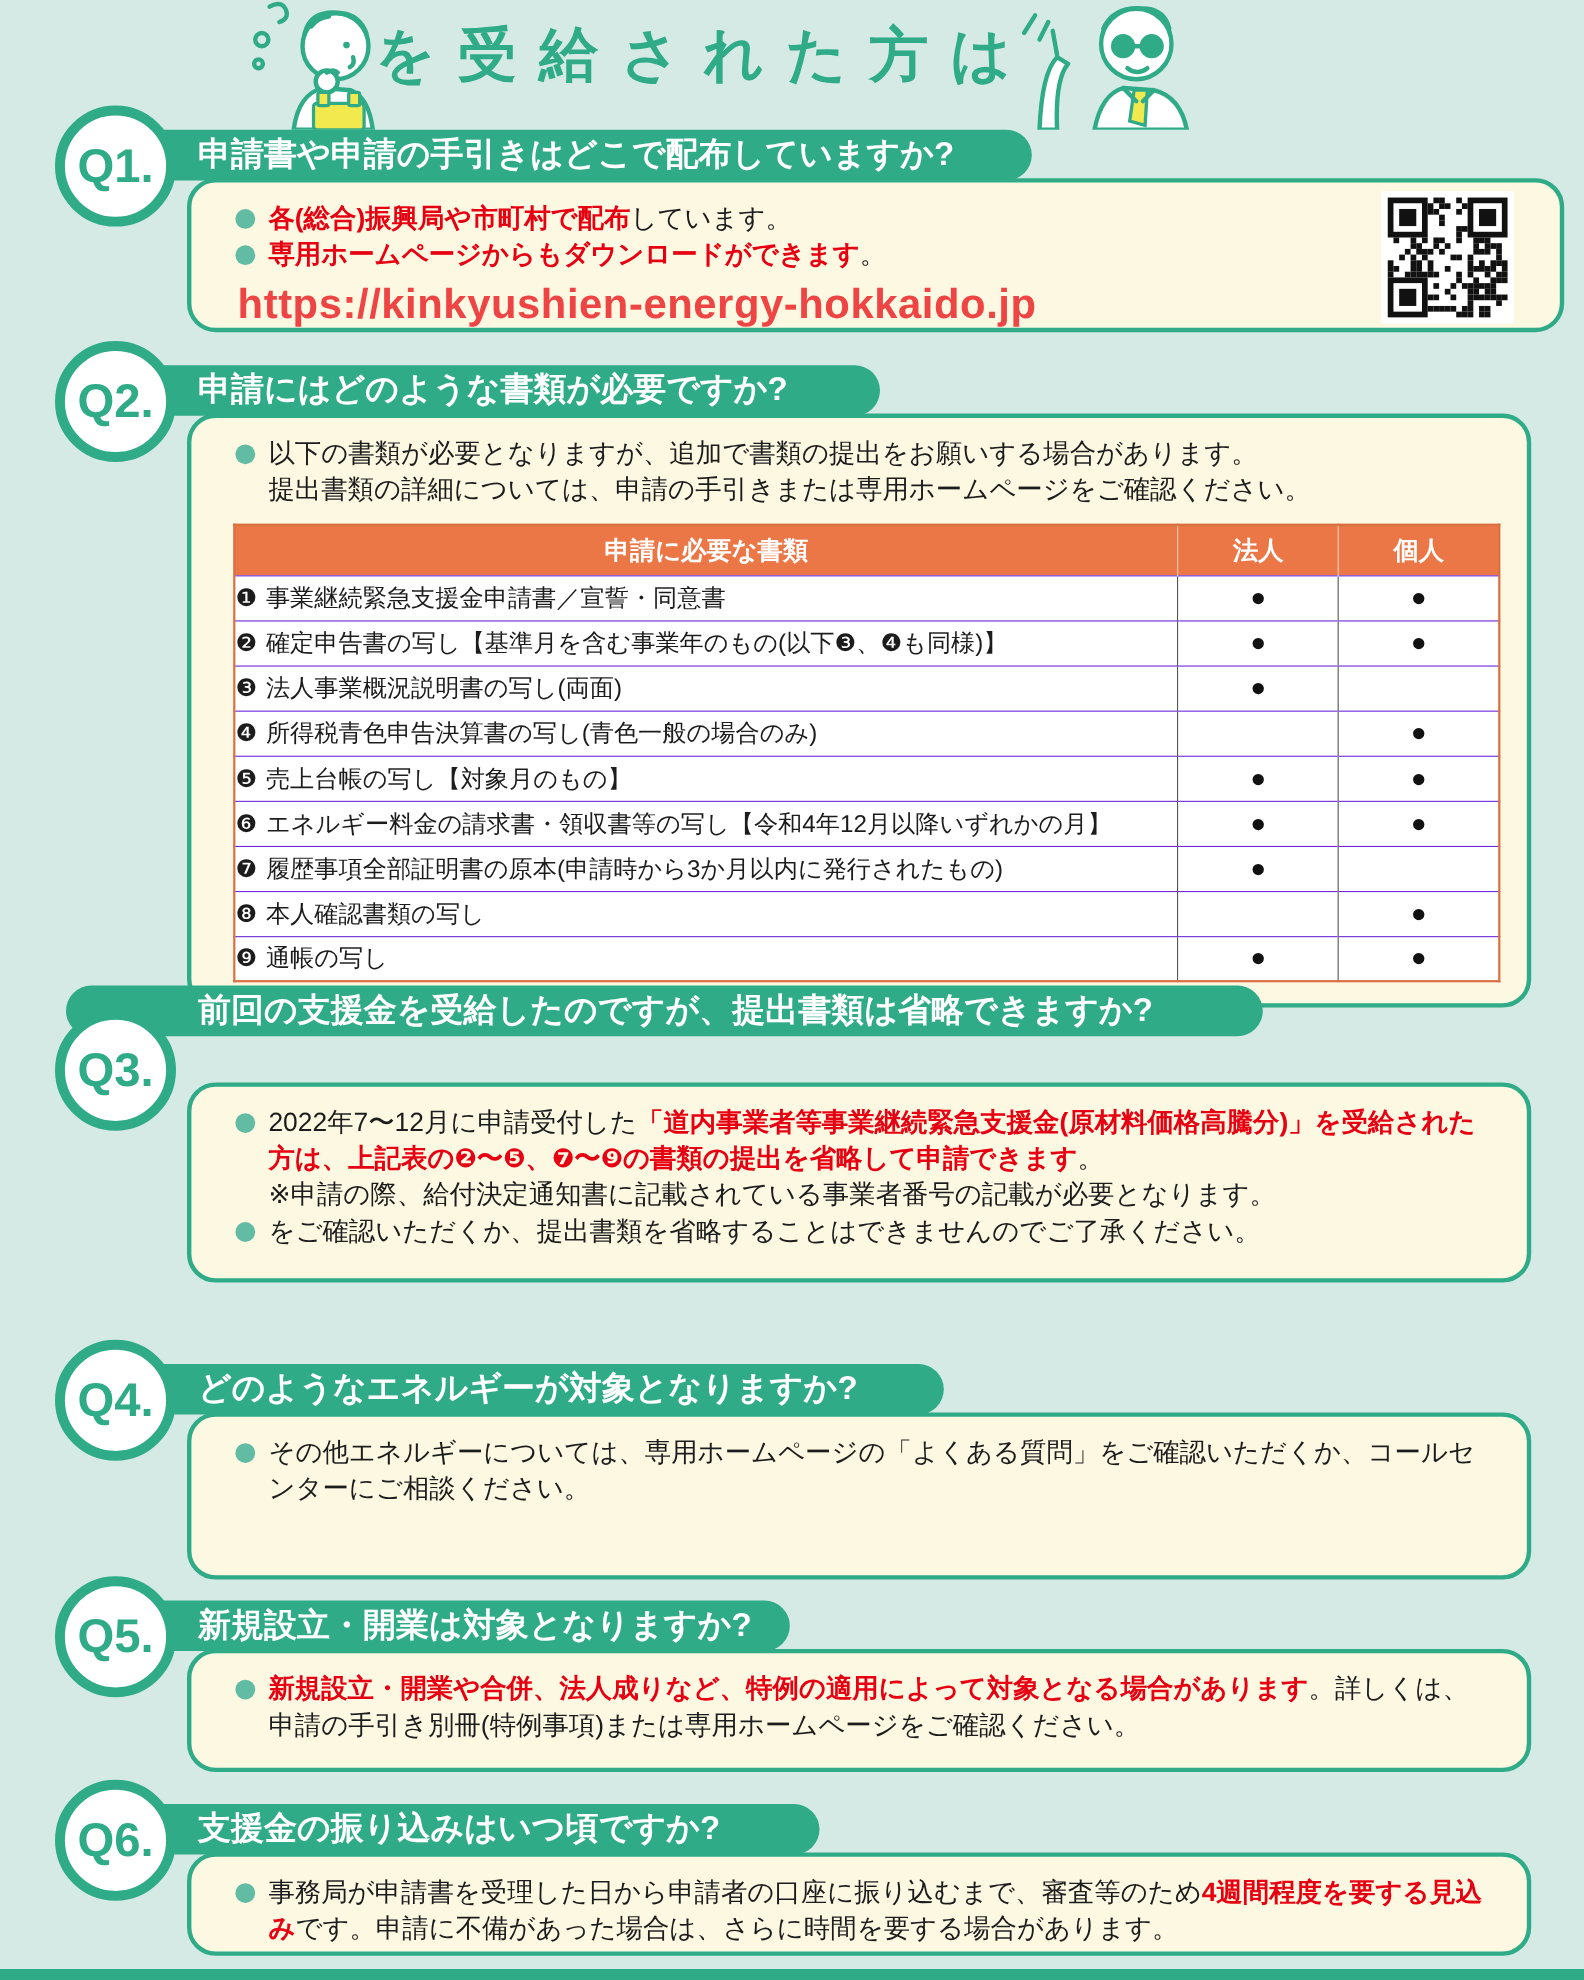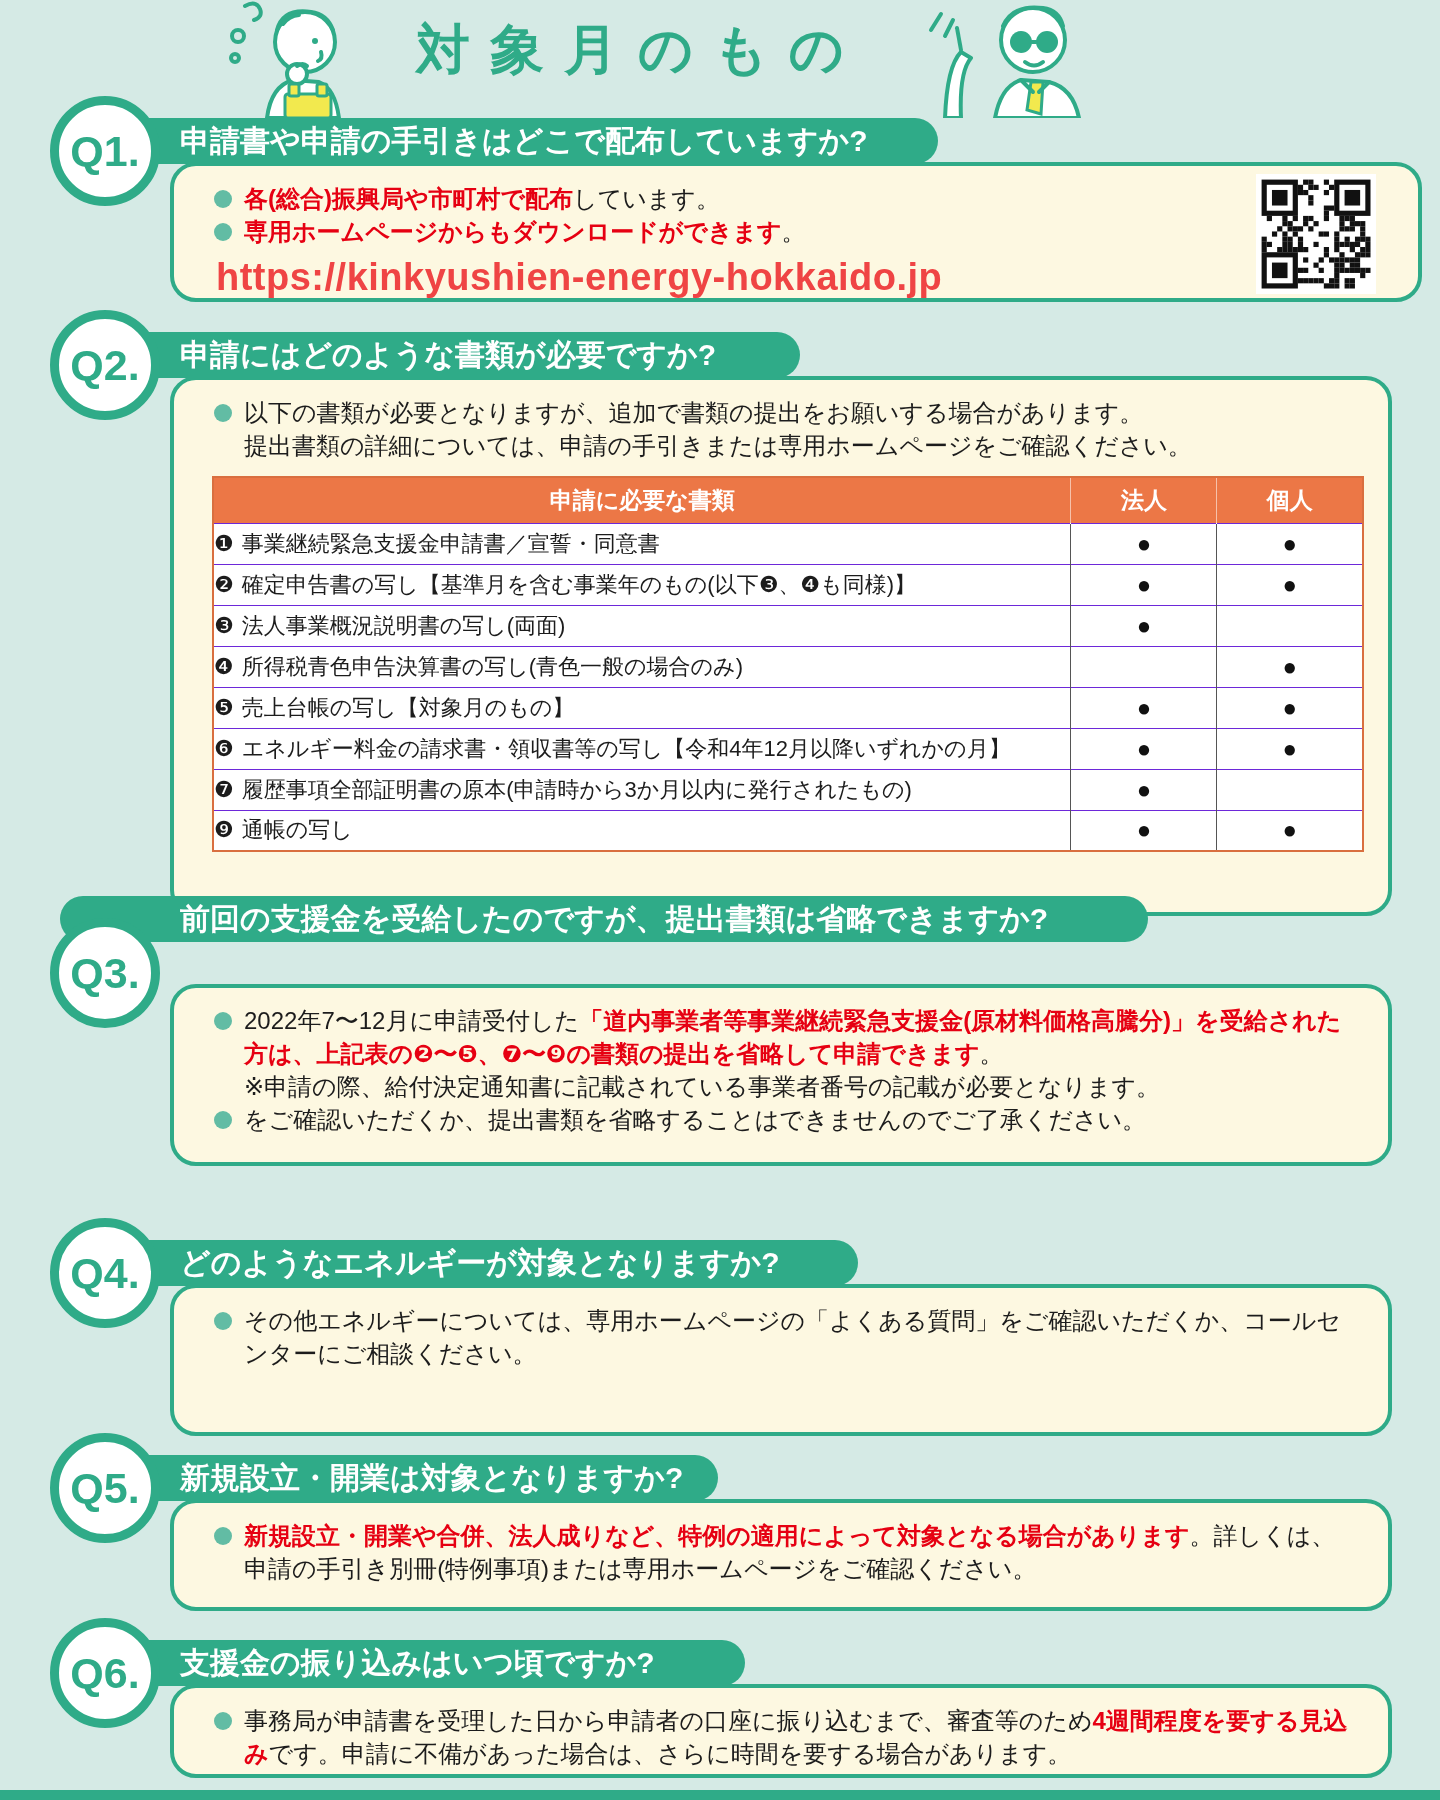--- a/index.html
+++ b/index.html
@@ -93,21 +93,21 @@
   #badge5{top:1433px}#bar5{top:1455px;width:658px} #box5{top:1499px;height:112px;width:1222px}
   #badge6{top:1618px}#bar6{top:1640px;width:685px} #box6{top:1684px;height:94px;width:1222px}
   .footer-strip{
     position:absolute;left:0;top:1790px;width:1440px;height:10px;
     background:var(--accent-green);
   }
 </style>
 </head>
 <body>
 
-<div class="page-title">対象月のもの</div>
+<div class="page-title">を受給された方は</div>
 
 <svg class="illus illus-left" viewBox="0 0 135 118" aria-hidden="true">
   <path class="ln" d="M20,6 q11,-6 15,3 q3,8 -6,11"></path>
   <circle class="ln" cx="13" cy="36" r="6"></circle>
   <circle class="ln" cx="10" cy="58" r="4"></circle>
   <circle class="lnw" cx="80" cy="42" r="30"></circle>
   <path class="ln" d="M52,30 Q58,8 86,12 Q102,14 108,30"></path>
   <path class="ln" d="M58,24 q6,-8 16,-9"></path>
   <circle class="greenfill" cx="90" cy="41" r="3"></circle>
   <path class="ln" d="M96,52 q2,7 -3,9"></path>
@@ -337,20 +337,25 @@
               <td class="doc-td"><span class="rownum">❻</span><span>エネルギー料金の請求書・領収書等の写し【令和4年12月以降いずれかの月】</span></td>
               <td class="dot-td">●</td>
               <td class="dot-td">●</td>
             </tr>
             <tr>
               <td class="doc-td"><span class="rownum">❼</span><span>履歴事項全部証明書の原本(申請時から3か月以内に発行されたもの)</span></td>
               <td class="dot-td">●</td>
               <td class="dot-td"></td>
             </tr>
             <tr>
+              <td class="doc-td"><span class="rownum">❽</span><span>本人確認書類の写し</span></td>
+              <td class="dot-td"></td>
+              <td class="dot-td">●</td>
+            </tr>
+            <tr>
               <td class="doc-td"><span class="rownum">❾</span><span>通帳の写し</span></td>
               <td class="dot-td">●</td>
               <td class="dot-td">●</td>
             </tr>
           </tbody>
         </table>
       </div>
   </div>
 </div>
 

